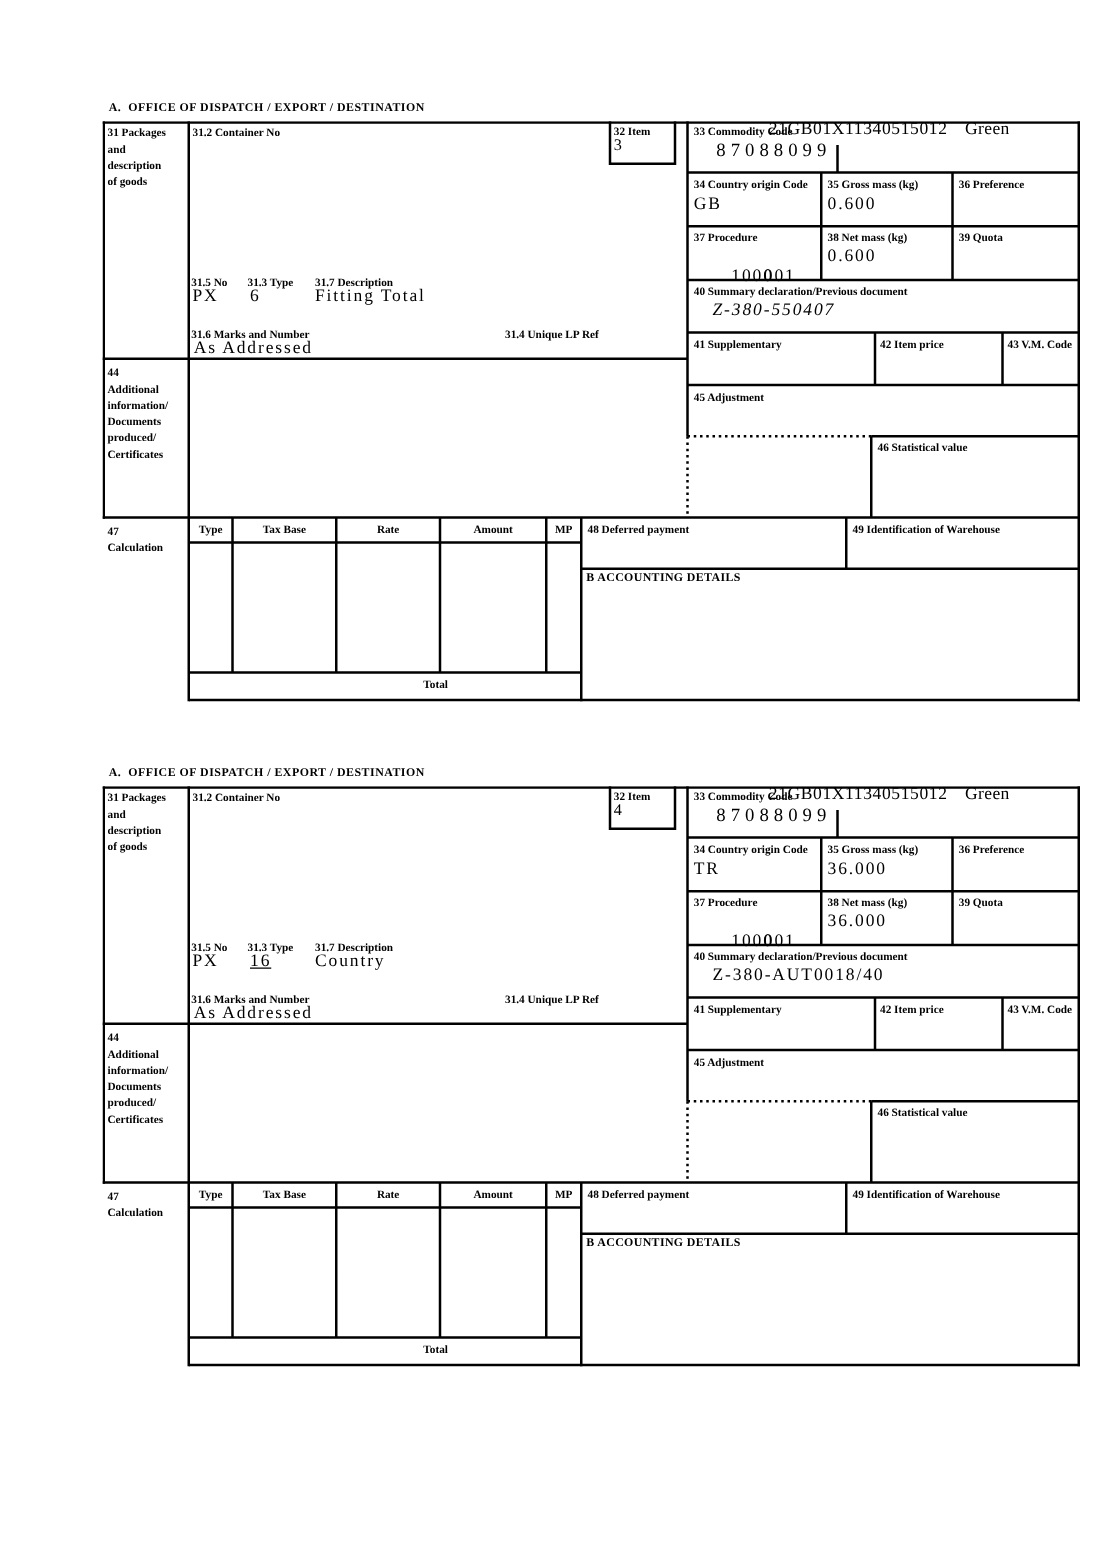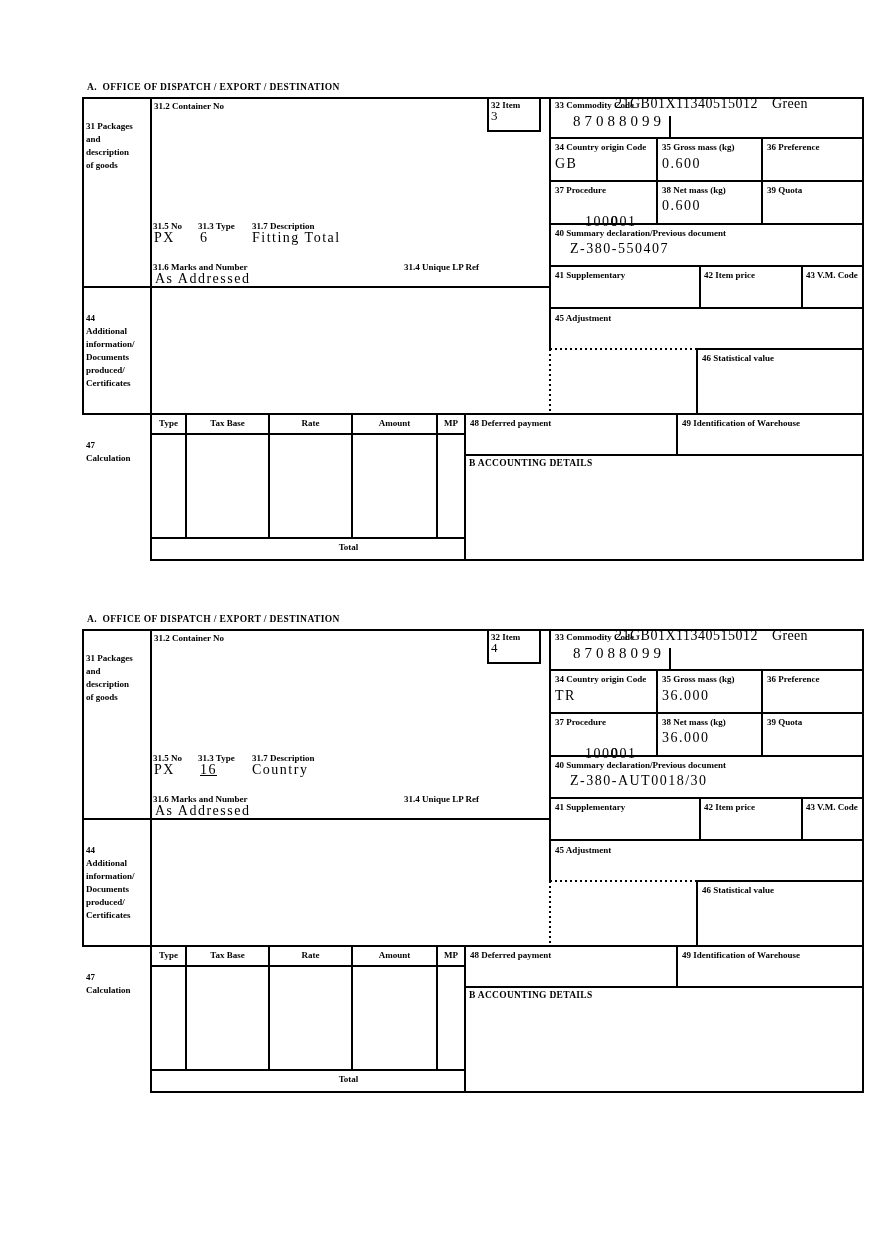--- a/index.html
+++ b/index.html
@@ -5,21 +5,21 @@
   html,body{margin:0;padding:0;background:#fff;}
   .page{position:relative;width:882px;height:1250px;background:#ffffff;overflow:hidden;
         font-family:"Liberation Serif", serif;color:#000;}
   .form{position:absolute;left:82px;width:868px;height:466px;}
   .grid{position:absolute;left:0;top:0;}
   .hdr-a{position:absolute;left:5px;top:-15px;font-size:9.5px;font-weight:bold;
          letter-spacing:.4px;white-space:pre;}
   .mrn{position:absolute;left:509px;top:-17px;font-size:14px;letter-spacing:.5px;white-space:pre;}
   .mrn .routing{margin-left:14px;letter-spacing:.3px;}
   .lbl{position:absolute;font-size:9px;font-weight:bold;white-space:pre;line-height:13px;}
-  .multiline{white-space:pre-line;margin-top:20px;}
+  .multiline{white-space:pre-line;}
   .val{position:absolute;font-size:14px;letter-spacing:1.5px;white-space:pre;}
   .val-sp span.b{position:absolute;left:56px;}
   .commodity{letter-spacing:4px;font-size:15px;}
   .calc-h{position:absolute;top:321px;font-size:9px;font-weight:bold;text-align:center;}
   .total{position:absolute;left:69px;width:315px;top:445px;font-size:9px;font-weight:bold;text-align:center;margin-left:40px;}
   .b-label{position:absolute;left:387px;top:361px;font-size:9.5px;font-weight:bold;letter-spacing:.3px;}
 </style>
 </head>
 <body>
 
@@ -88,21 +88,21 @@
 
     <div class="lbl" style="left:473px;top:87px;">37 Procedure</div>
     <div class="val val-sp" style="left:473px;top:101px;">
       <span>1000</span><span class="b">001</span>
     </div>
     <div class="lbl" style="left:580px;top:87px;">38 Net mass (kg)</div>
     <div class="val" style="left:580px;top:101px;">0.600</div>
     <div class="lbl" style="left:685px;top:87px;">39 Quota</div>
 
     <div class="lbl" style="left:473px;top:130px;">40 Summary declaration/Previous document</div>
-    <div class="val" style="left:488px;top:144px;">Z-380-550407</div>
+    <div class="val" style="left:488px;top:144px;font-style:italic;">Z-380-550407</div>
 
     <div class="lbl" style="left:71px;top:123px;">31.5 No</div>
     <div class="lbl" style="left:116px;top:123px;">31.3 Type</div>
     <div class="lbl" style="left:170px;top:123px;">31.7 Description</div>
     <div class="val" style="left:72px;top:133px;">PX</div>
     <div class="val" style="left:118px;top:133px;">6</div>
     <div class="val" style="left:170px;top:133px;">Fitting Total</div>
 
     <div class="lbl" style="left:71px;top:164px;">31.6 Marks and Number</div>
     <div class="lbl" style="left:322px;top:164px;">31.4 Unique LP Ref</div>
@@ -197,21 +197,21 @@
 
     <div class="lbl" style="left:473px;top:87px;">37 Procedure</div>
     <div class="val val-sp" style="left:473px;top:101px;">
       <span>1000</span><span class="b">001</span>
     </div>
     <div class="lbl" style="left:580px;top:87px;">38 Net mass (kg)</div>
     <div class="val" style="left:580px;top:101px;">36.000</div>
     <div class="lbl" style="left:685px;top:87px;">39 Quota</div>
 
     <div class="lbl" style="left:473px;top:130px;">40 Summary declaration/Previous document</div>
-    <div class="val" style="left:488px;top:144px;">Z-380-AUT0018/30</div>
+    <div class="val" style="left:488px;top:144px;">Z-380-AUT0018/40</div>
 
     <div class="lbl" style="left:71px;top:123px;">31.5 No</div>
     <div class="lbl" style="left:116px;top:123px;">31.3 Type</div>
     <div class="lbl" style="left:170px;top:123px;">31.7 Description</div>
     <div class="val" style="left:72px;top:133px;">PX</div>
     <div class="val" style="left:118px;top:133px;text-decoration:underline;">16</div>
     <div class="val" style="left:170px;top:133px;">Country</div>
 
     <div class="lbl" style="left:71px;top:164px;">31.6 Marks and Number</div>
     <div class="lbl" style="left:322px;top:164px;">31.4 Unique LP Ref</div>

